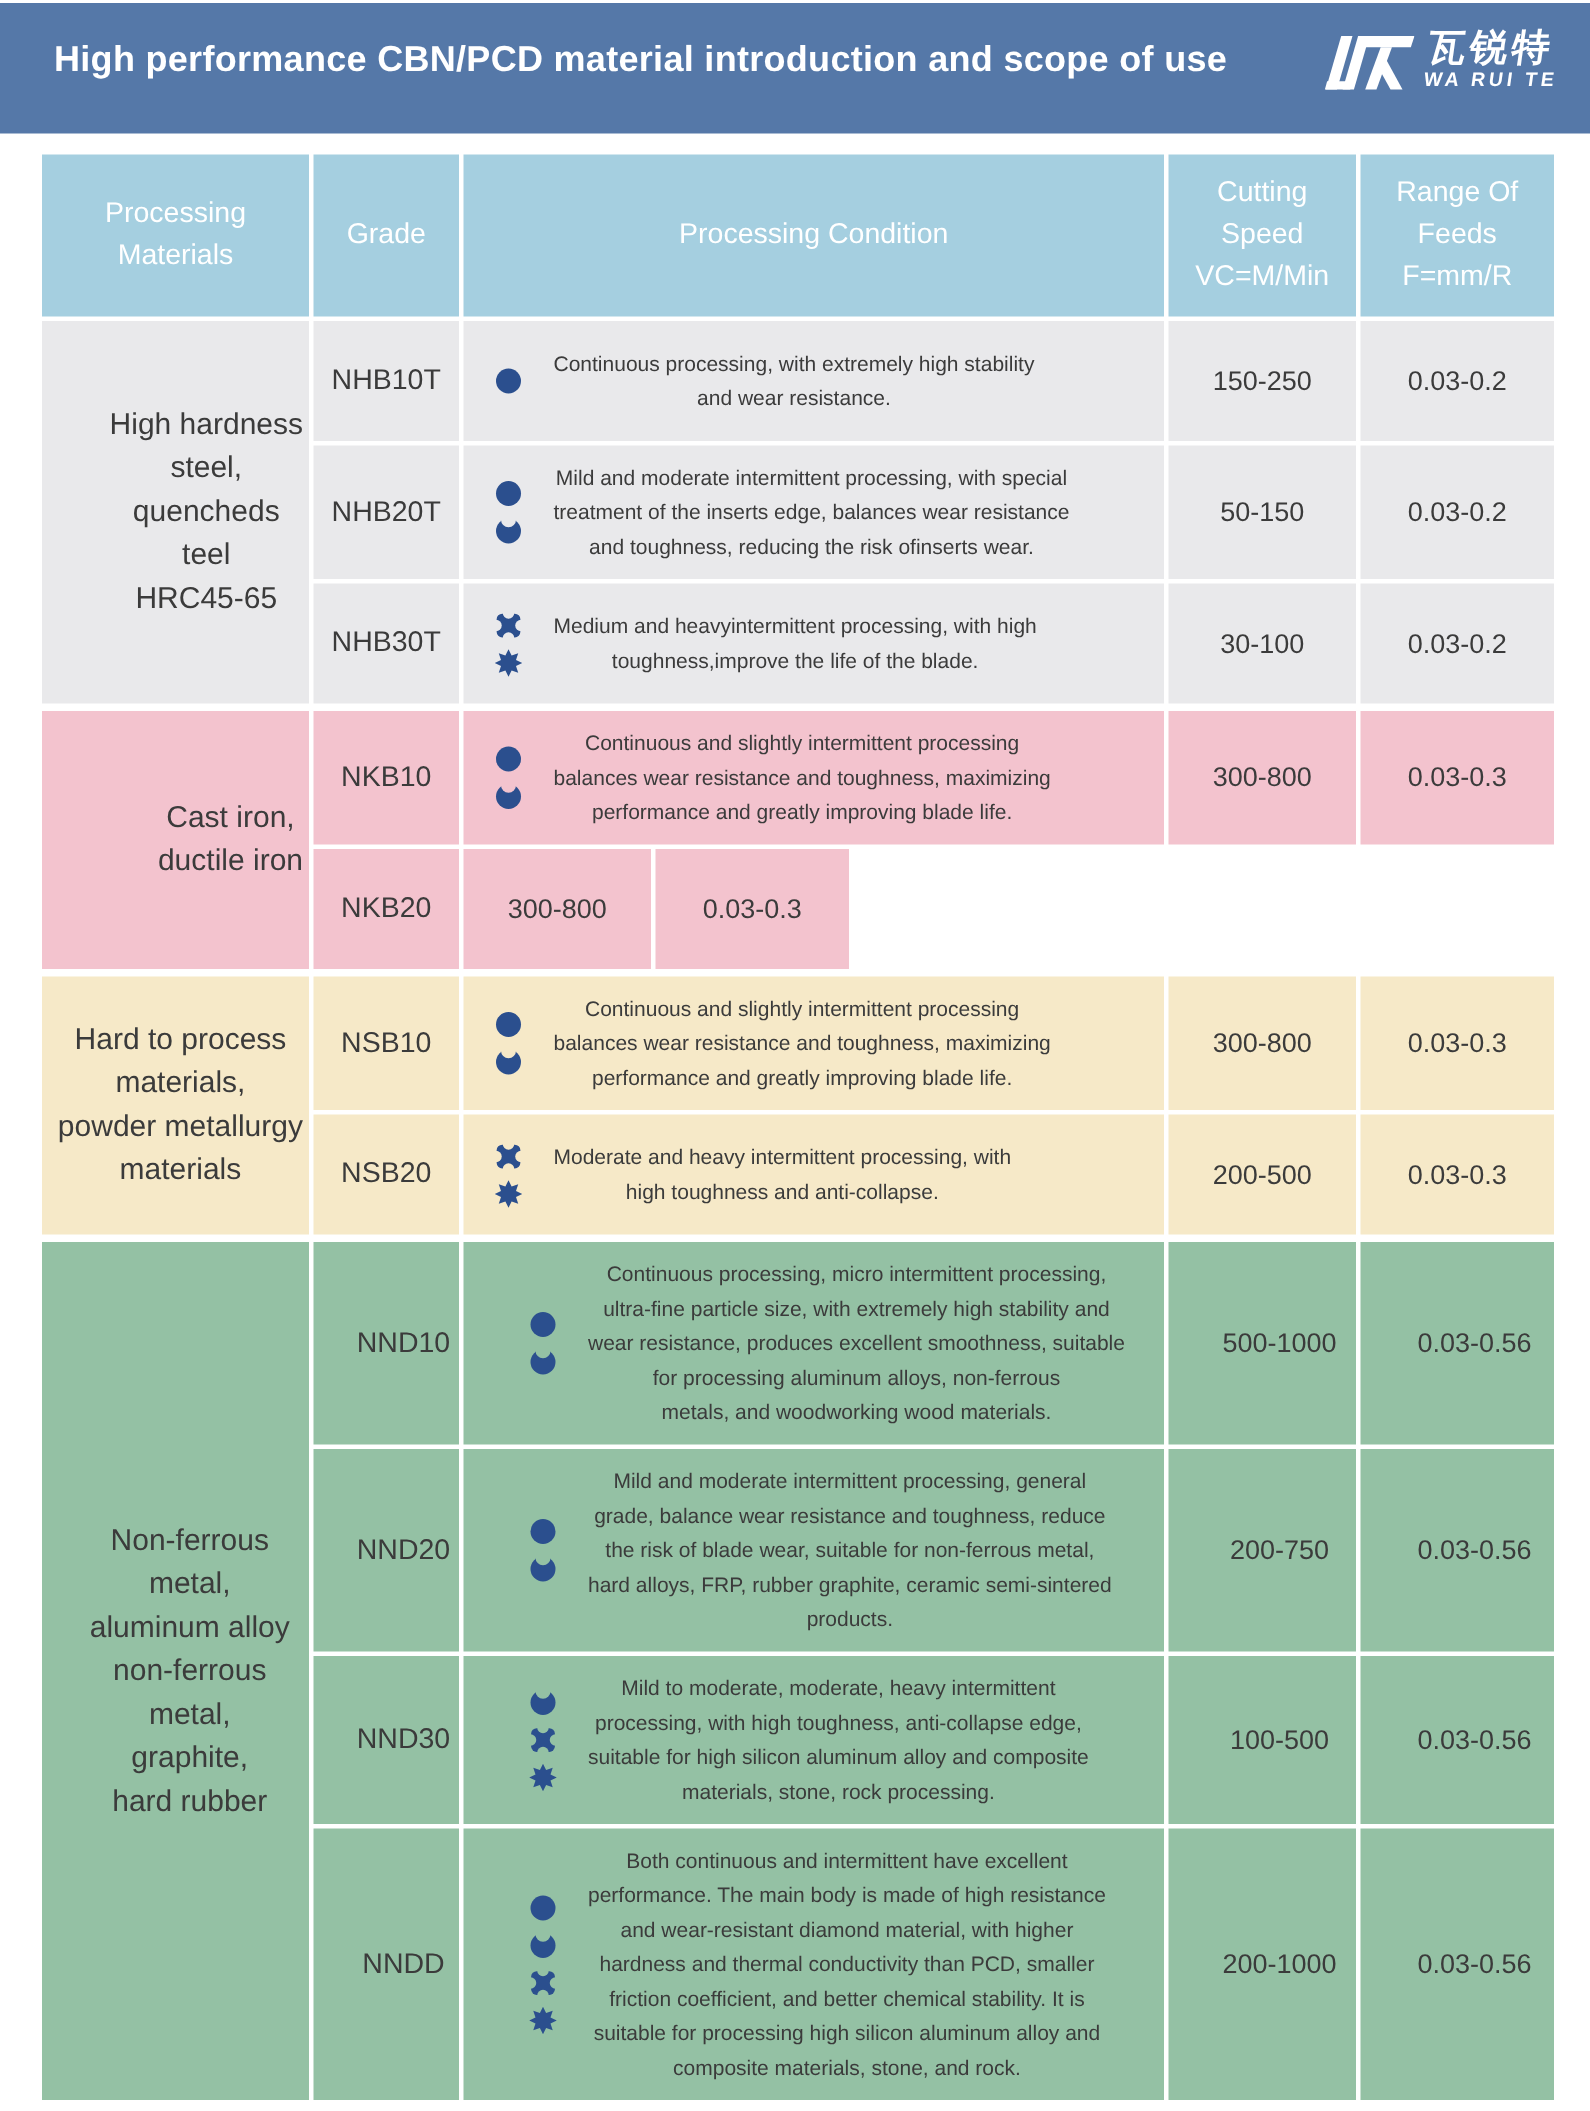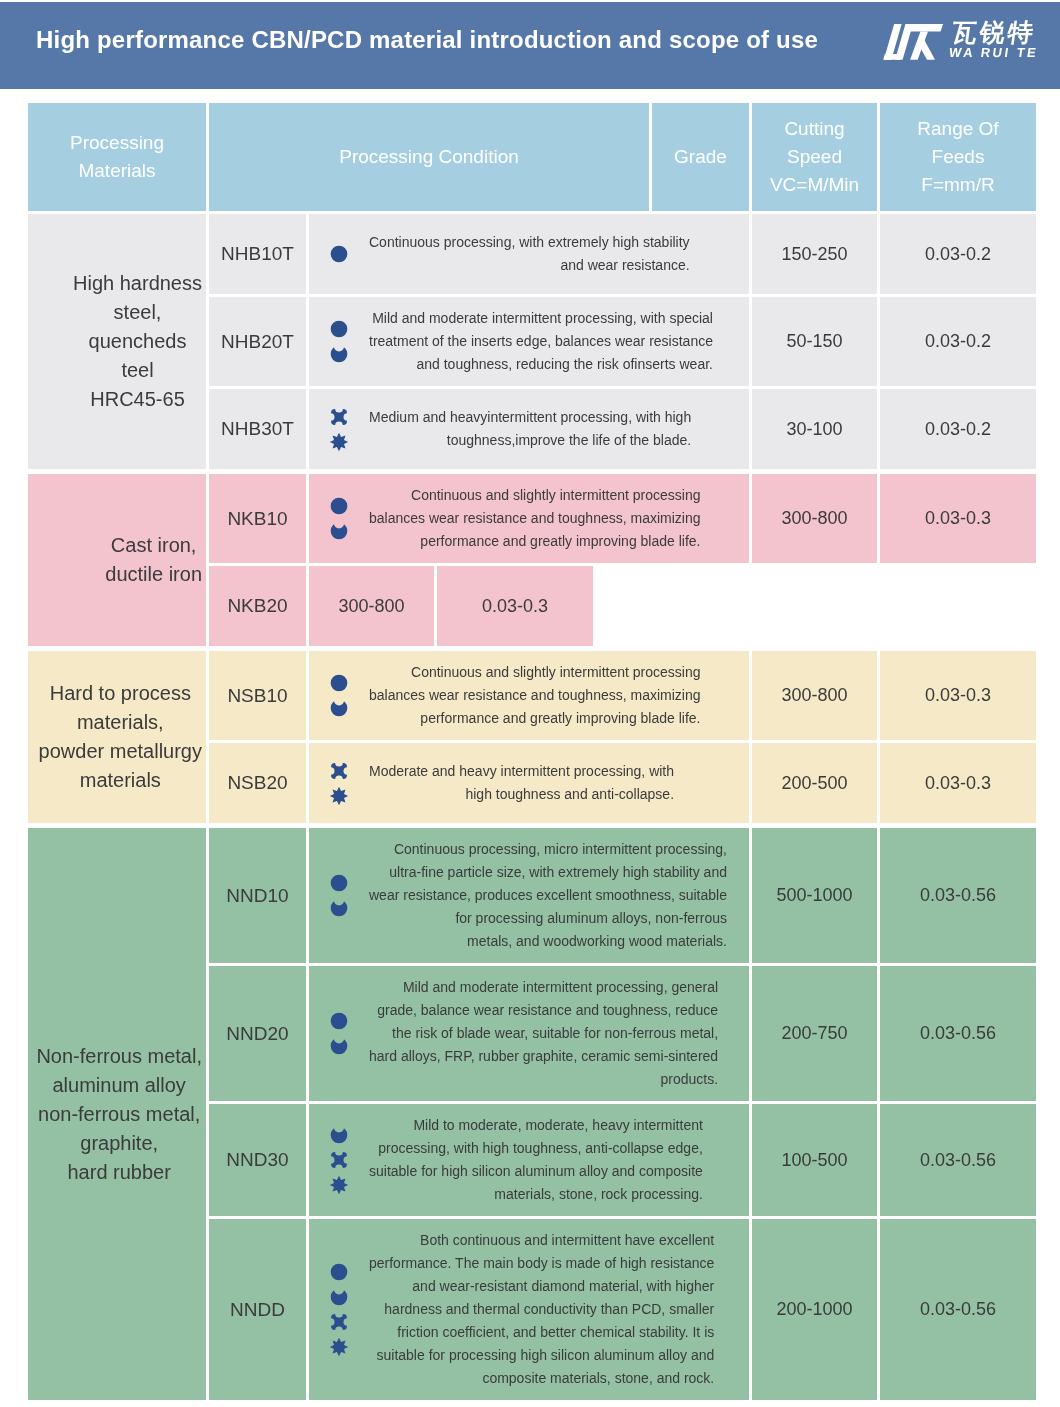--- a/index.html
+++ b/index.html
@@ -17,46 +17,46 @@
   .logo-cn { color:#fff; font-size:25px; font-weight:bold; letter-spacing:3px; line-height:26px; white-space:nowrap; }
   .logo-en { color:#fff; font-size:13px; font-weight:bold; letter-spacing:2.5px; line-height:16px; white-space:nowrap; }
 
   
   .table { margin:14px 12px 0 28px; width:1008px; display:flex; flex-direction:column; gap:3px; }
   .cell { display:flex; align-items:center; justify-content:center; text-align:center; }
   .c1 { width:178px; flex:none; }
   .c2 { width:97px;  flex:none; }
   .c3 { flex:1; }
   .c4 { width:125px; flex:none; }
-  .c5 { width:156px; flex:none; }
+  .c5 { width:129px; flex:none; }
 
   .thead { display:flex; gap:3px; height:108px; }
   .thead .cell { background:var(--table-header,#a5cfe0); color:#fff; font-size:19px;
     line-height:28px; white-space:pre-line; }
 
   .tbody { display:flex; flex-direction:column; gap:5px; }
   .group { display:flex; gap:3px; }
   .group .cell { color:var(--text-dark,#3b3b3b); }
   .mat-cell { font-size:20px; line-height:29px; white-space:pre-line; padding:6px 4px;justify-content:flex-end; }
   .rows { flex:1; display:flex; flex-direction:column; gap:3px; }
   .row { display:flex; gap:3px; min-height:80px; }
   .row > .cell { min-height:80px; }
   .grade { font-size:19px; }
   .speed, .feeds { font-size:18px; }
-  .cond { justify-content:flex-start; text-align:right; padding:10px 4px 10px 0; }
+  .cond { justify-content:flex-start; text-align:center; padding:10px 4px 10px 0; }
   .icons { width:60px; flex:none; display:flex; flex-direction:column; align-items:center;
     justify-content:center; gap:5px; align-self:center; }
   .ic { width:20px; height:20px; fill:var(--icon-blue,#2b4f8e); flex:none; }
   .cond-text { font-size:14px; line-height:23px; color:var(--text-dark,#3b3b3b);
     white-space:pre-line; max-width:402px; align-self:center; }
 
   .g-gray  .cell { background:var(--group-gray,#e9e9eb); }
   .g-pink  .cell { background:var(--group-pink,#f3c3ce); }
   .g-cream .cell { background:var(--group-cream,#f6e9c8); }
-  .g-green .cell { background:var(--group-green,#94c1a4); }
+  .g-green .cell { background:var(--group-green,#94c1a4);padding-left:23px; }
 </style>
 </head>
 <body>
 
 <svg width="0" height="0" style="position:absolute">
   <defs>
     <mask id="bite-mask">
       <rect x="0" y="0" width="24" height="24" fill="#fff"></rect>
       <circle cx="12" cy="3" r="6" fill="#000"></circle>
     </mask>
@@ -99,22 +99,22 @@
         <span class="logo-cn">瓦锐特</span>
         <span class="logo-en">WA RUI TE</span>
       </div>
     </div>
   </header>
 
   <main class="table">
     <div class="thead">
       <div class="cell c1">Processing
 Materials</div>
+      <div class="cell c2">Grade</div>
       <div class="cell c3">Processing Condition</div>
-      <div class="cell c2">Grade</div>
       <div class="cell c4">Cutting
 Speed
 VC=M/Min</div>
       <div class="cell c5">Range Of
 Feeds
 F=mm/R</div>
     </div>
     <div class="tbody">
         <section class="group g-gray">
     <div class="cell c1 mat-cell">

